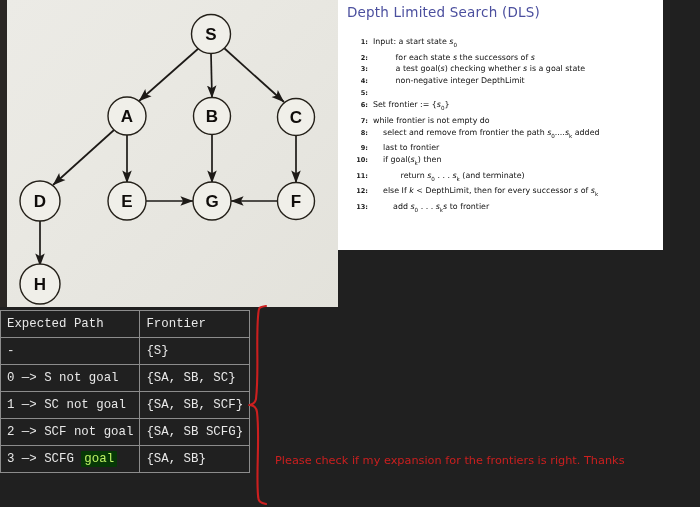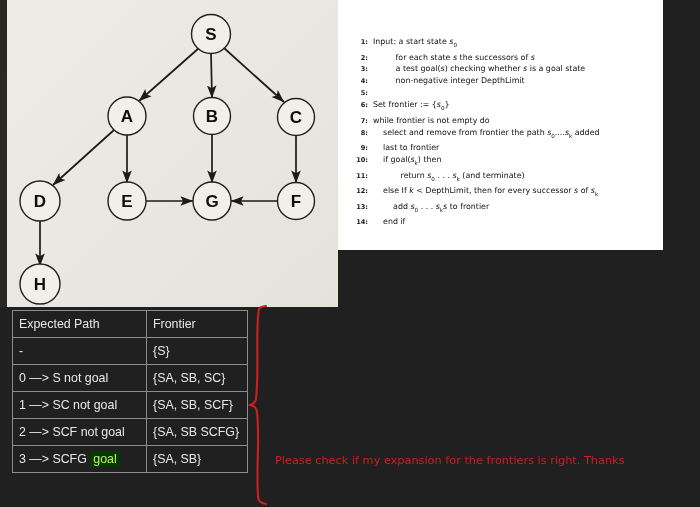--- a/index.html
+++ b/index.html
@@ -47,23 +47,24 @@
     flex:0 0 auto;
     position:relative;top:1px;
   }
   .atxt{flex:1 1 auto;}
   .kw{font-weight:normal;}
   .it{font-style:italic;}
   .sub{font-size:5.6px;vertical-align:sub;}
 
   
   #tbl{
-    position:absolute;left:12px;top:310px;
+    position:absolute;left:0;top:310px;
     border-collapse:collapse;
     table-layout:fixed;
+    font-family:Liberation Mono, monospace;
   }
   #tbl td{
     border:1px solid #8c8c8c;
     color:#e8e8e8;
     font-size:12.4px;
     padding:4px 6px 5px 6px;
     height:17px;
     vertical-align:middle;
     white-space:nowrap;
     background:#202020;
@@ -141,20 +142,21 @@
         </g>
       <g>
           <circle cx="33" cy="284" r="20" fill="#f0efe9" stroke="#242019" stroke-width="1.4"></circle>
           <text x="33" y="290">H</text>
         </g>
     </g>
   </svg>
 </div>
 
 <div id="dls-panel">
+  <div id="dls-title">Depth Limited Search (DLS)</div>
   <div id="algo">
       <div class="arow">
         <span class="anum">1:</span>
         <span class="atxt"><span class="kw">Input:</span> a start state <span class="it">s</span><span class="sub">0</span></span>
       </div>
       <div class="arow">
         <span class="anum">2:</span>
         <span class="atxt">&nbsp;&nbsp;&nbsp;&nbsp;&nbsp;&nbsp;&nbsp;&nbsp;&nbsp;for each state <span class="it">s</span> the successors of <span class="it">s</span></span>
       </div>
       <div class="arow">
@@ -193,24 +195,20 @@
         <span class="anum">11:</span>
         <span class="atxt">&nbsp;&nbsp;&nbsp;&nbsp;&nbsp;&nbsp;&nbsp;&nbsp;&nbsp;&nbsp;&nbsp;return <span class="it">s</span><span class="sub">0</span> . . . <span class="it">s</span><span class="sub">k</span> (and terminate)</span>
       </div>
       <div class="arow">
         <span class="anum">12:</span>
         <span class="atxt">&nbsp;&nbsp;&nbsp;&nbsp;<span class="kw">else</span> If <span class="it">k</span> &lt; DepthLimit, then for every successor <span class="it">s</span> of <span class="it">s</span><span class="sub">k</span></span>
       </div>
       <div class="arow">
         <span class="anum">13:</span>
         <span class="atxt">&nbsp;&nbsp;&nbsp;&nbsp;&nbsp;&nbsp;&nbsp;&nbsp;add <span class="it">s</span><span class="sub">0</span> . . . <span class="it">s</span><span class="sub">k</span><span class="it">s</span> to frontier</span>
-      </div>
-      <div class="arow">
-        <span class="anum">14:</span>
-        <span class="atxt">&nbsp;&nbsp;&nbsp;&nbsp;<span class="kw">end if</span></span>
       </div>
     </div>
 </div>
 
 <table id="tbl">
   <tbody>
     <tr>
       <td class="c1">Expected Path</td>
       <td class="c2">Frontier</td>
     </tr>

